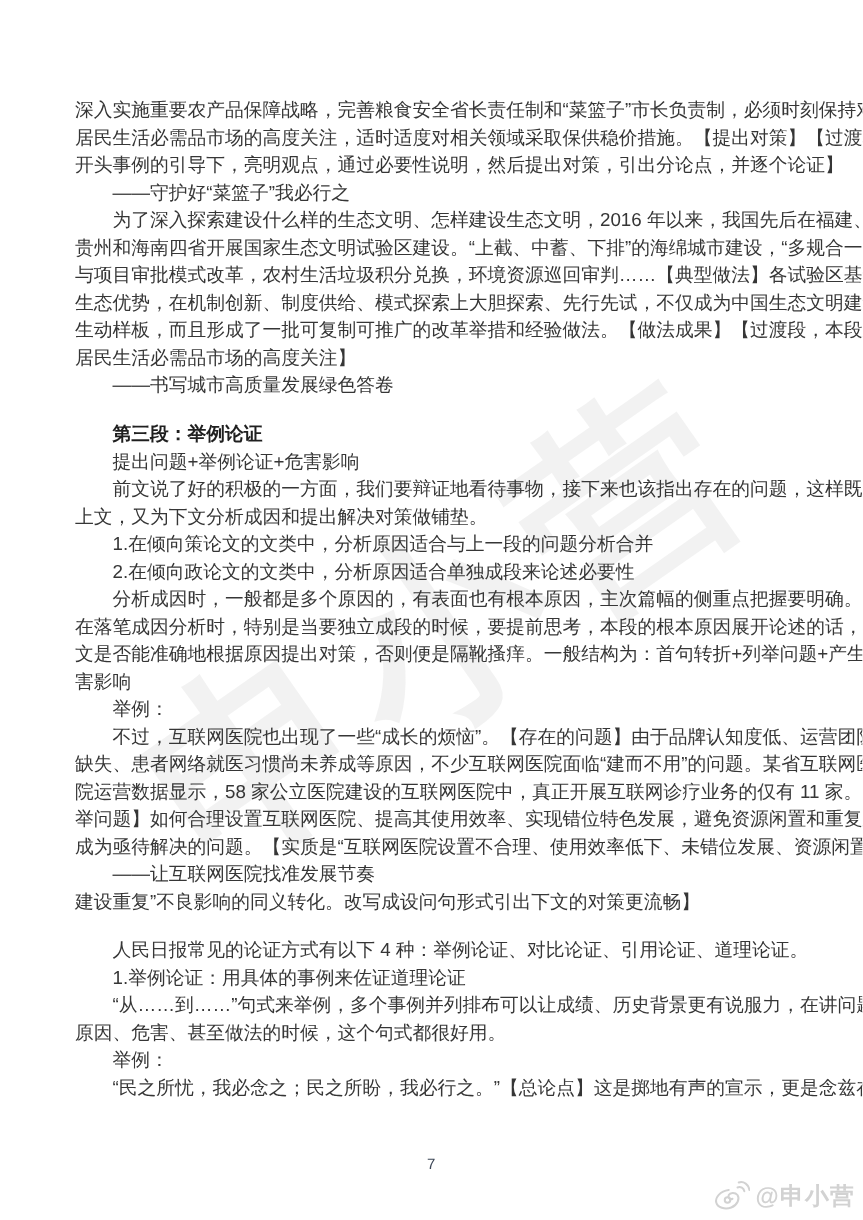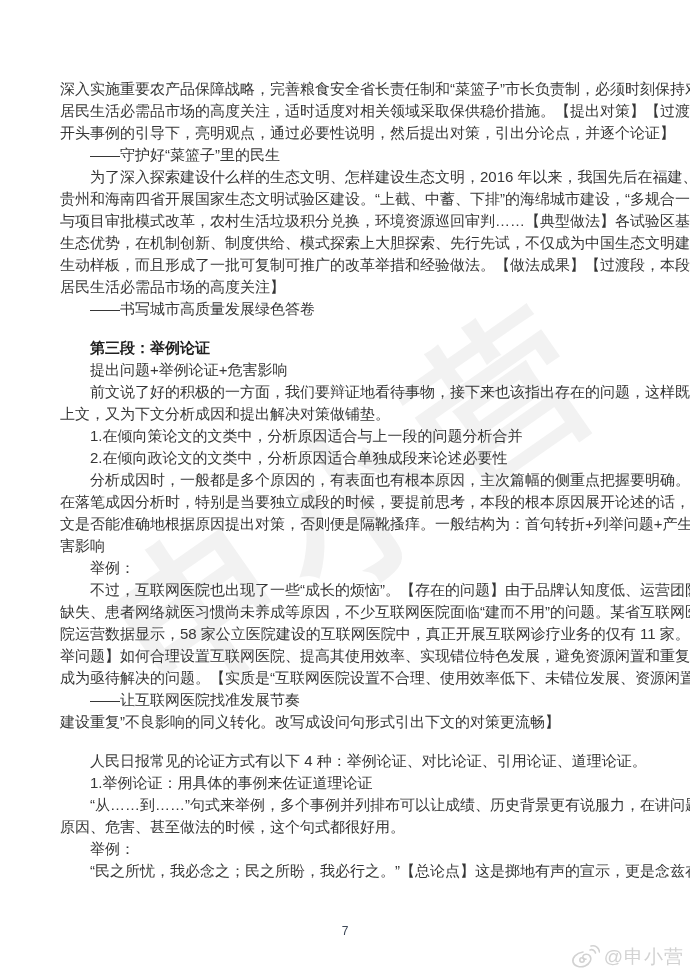--- a/index.html
+++ b/index.html
@@ -44,37 +44,37 @@
     text-align:center;
     font-size:12px;
     color:#3c4656;
   }
   .credit{
     position:absolute;
     right:6px;bottom:6px;
     display:flex;align-items:flex-end;gap:4px;
     color:#d2d2d2;
     font-size:19px;
-    font-weight:normal;
+    font-weight:bold;
     letter-spacing:1px;
   }
   .credit svg{display:block;}
 </style>
 </head>
 <body>
 
 <div class="page">
 
   <div class="watermark-center">申小营</div>
 
   <div class="textcol">
       <p class="line">深入实施重要农产品保障战略，完善粮食安全省长责任制和“菜篮子”市长负责制，必须时刻保持对</p>
       <p class="line">居民生活必需品市场的高度关注，适时适度对相关领域采取保供稳价措施。【提出对策】【过渡段在</p>
       <p class="line">开头事例的引导下，亮明观点，通过必要性说明，然后提出对策，引出分论点，并逐个论证】</p>
-      <p class="line indent">——守护好“菜篮子”里的民生</p>
+      <p class="line indent">——守护好“菜篮子”我必行之</p>
       <p class="line indent">为了深入探索建设什么样的生态文明、怎样建设生态文明，2016 年以来，我国先后在福建、江西、</p>
       <p class="line">贵州和海南四省开展国家生态文明试验区建设。“上截、中蓄、下排”的海绵城市建设，“多规合一”</p>
       <p class="line">与项目审批模式改革，农村生活垃圾积分兑换，环境资源巡回审判……【典型做法】各试验区基于各自</p>
       <p class="line">生态优势，在机制创新、制度供给、模式探索上大胆探索、先行先试，不仅成为中国生态文明建设的</p>
       <p class="line">生动样板，而且形成了一批可复制可推广的改革举措和经验做法。【做法成果】【过渡段，本段主要</p>
       <p class="line">居民生活必需品市场的高度关注】</p>
       <p class="line indent">——书写城市高质量发展绿色答卷</p>
       <div class="gap"></div>
       <p class="line heading indent">第三段：举例论证</p>
       <p class="line indent">提出问题+举例论证+危害影响</p>

